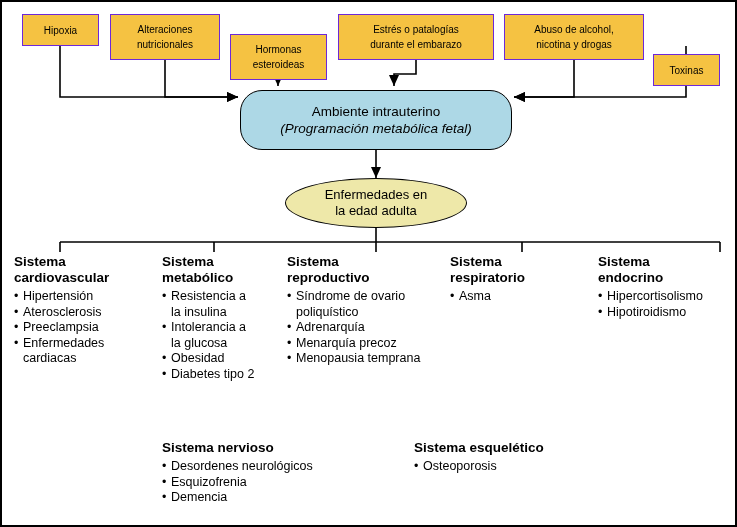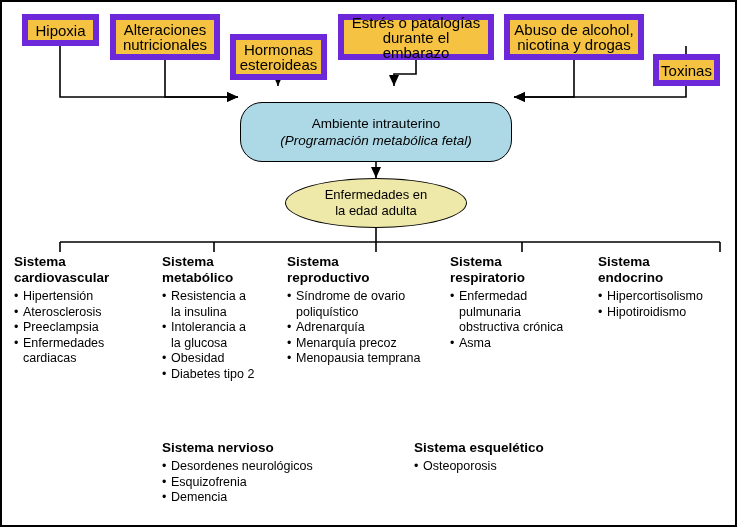--- a/index.html
+++ b/index.html
@@ -17,48 +17,47 @@
     background: #ffffff;
     border: 2px solid #000000;
     box-sizing: border-box;
     overflow: hidden;
   }
 
   
   .factor {
     position: absolute;
     background: #f5c242;
-    border: 6px solid #6d28d9;
+    border: 1px solid #6d28d9;
     box-sizing: border-box;
     display: flex;
     align-items: center;
     justify-content: center;
     text-align: center;
-    font-size: 15px;
+    font-size: 10px;
     line-height: 15px;
     color: #000000;
     padding: 2px 4px;
   }
 
   
   .intrauterine {
     position: absolute;
     background: #add8e6;
     border: 1px solid #000000;
     border-radius: 22px;
     box-sizing: border-box;
     display: flex;
     flex-direction: column;
     align-items: center;
     justify-content: center;
     text-align: center;
     font-size: 13.5px;
     line-height: 17px;
     color: #000000;
-    margin-top: 12px;
   }
   .intrauterine .sub {
     font-style: italic;
   }
 
   
   .ellipse {
     position: absolute;
     background: #eee8a9;
     border: 1px solid #000000;
@@ -206,23 +205,20 @@
     <div class="sys-item" style="white-space:pre-line">Síndrome de ovario
   poliquístico</div>
     <div class="sys-item" style="white-space:pre-line">Adrenarquía</div>
     <div class="sys-item" style="white-space:pre-line">Menarquía precoz</div>
     <div class="sys-item" style="white-space:pre-line">Menopausia temprana</div>
   </div>
 
   <div class="syscol" style="left:448px;top:252px;width:150px;">
     <div class="sys-title" style="white-space:pre-line">Sistema
 respiratorio</div>
-    <div class="sys-item" style="white-space:pre-line">Enfermedad
-  pulmunaria
-  obstructiva crónica</div>
     <div class="sys-item" style="white-space:pre-line">Asma</div>
   </div>
 
   <div class="syscol" style="left:596px;top:252px;width:135px;">
     <div class="sys-title" style="white-space:pre-line">Sistema
 endocrino</div>
     <div class="sys-item" style="white-space:pre-line">Hipercortisolismo</div>
     <div class="sys-item" style="white-space:pre-line">Hipotiroidismo</div>
   </div>
 

